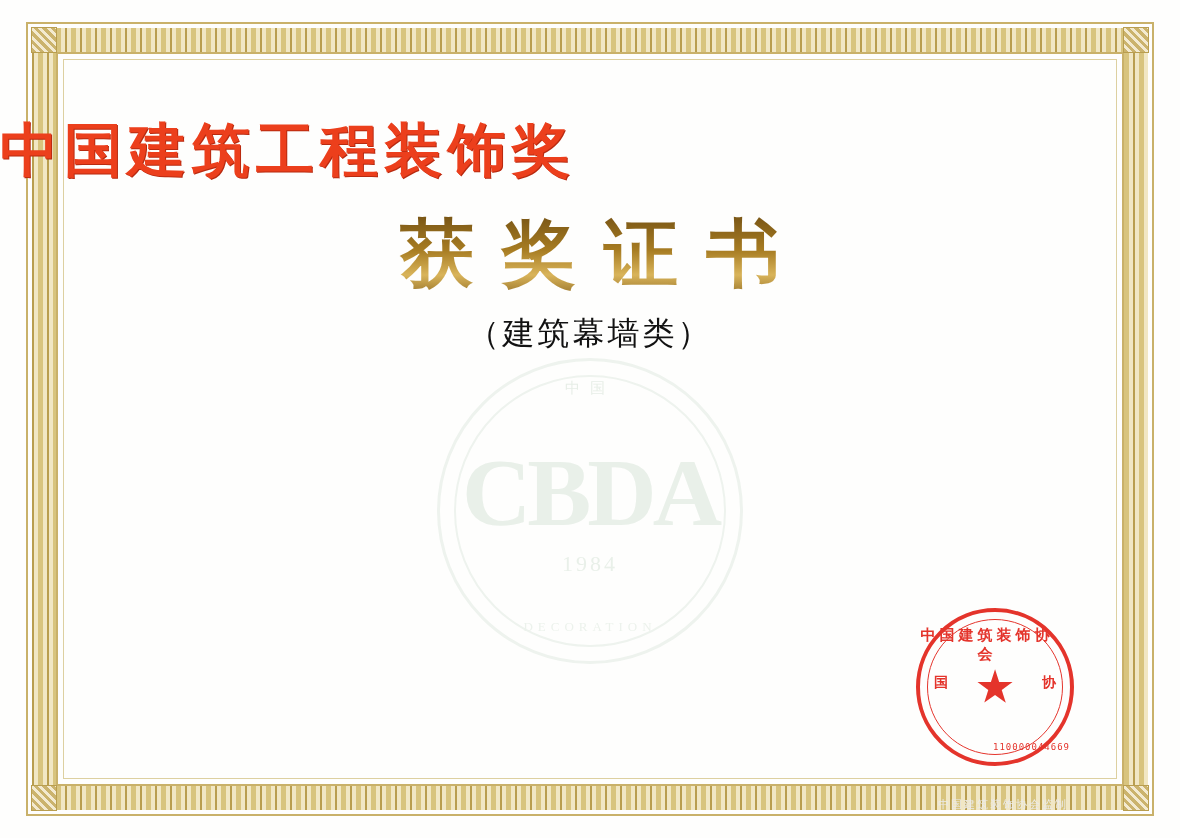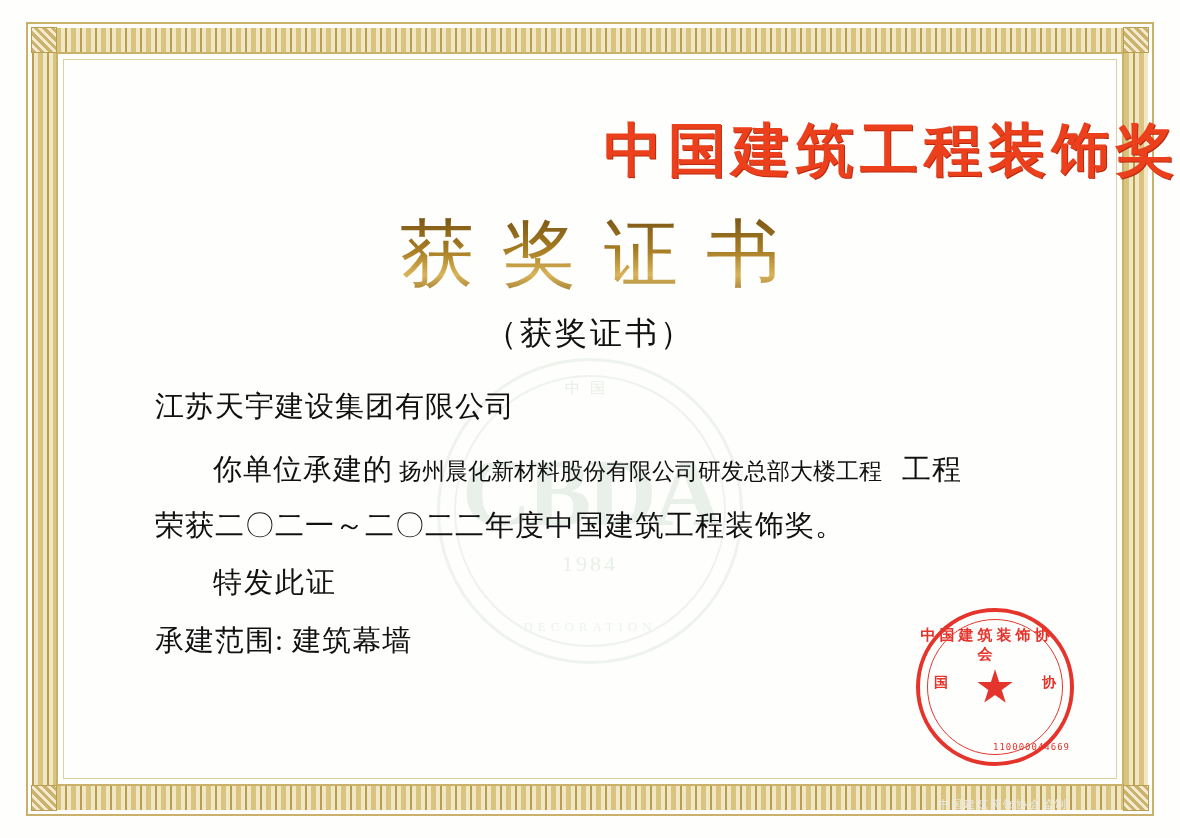--- a/index.html
+++ b/index.html
@@ -143,36 +143,36 @@
     letter-spacing: 5px;
     color: #ecf2ec;
   }
 
   
   .title-main {
     position: absolute;
     left: 0;
     right: 0;
     top: 112px;
-    text-align: right;
+    text-align: left;
     font-family: "DejaVu Sans", "Liberation Sans", sans-serif;
     font-weight: bold;
     font-size: 58px;
     letter-spacing: 6px;
     color: #ec3f1c;
     text-shadow: 1px 1px 0 #b82a10;
   }
   .title-sub {
     position: absolute;
     left: 0;
     right: 0;
     top: 205px;
     text-align: center;
     font-family: "DejaVu Serif", "Liberation Serif", serif;
-    font-weight: normal;
+    font-weight: bold;
     font-size: 74px;
     letter-spacing: 28px;
     text-indent: 28px;
     background: linear-gradient(180deg, #6b4a12 0%, #a77c22 45%, #d9b45a 70%, #7a5614 100%);
     -webkit-background-clip: text;
     background-clip: text;
     color: transparent;
   }
   .title-category {
     position: absolute;
@@ -328,31 +328,22 @@
   <div class="watermark">
     <div class="wm-ring"></div>
     <div class="wm-top">中国</div>
     <div class="wm-mark">CBDA</div>
     <div class="wm-year">1984</div>
     <div class="wm-bottom">DECORATION</div>
   </div>
 
   <div class="title-main">中国建筑工程装饰奖</div>
   <div class="title-sub">获奖证书</div>
-  <div class="title-category">（获奖证书）</div>
-
-  <div class="body-text">
-    <div class="line company">江苏天宇建设集团有限公司</div>
-    <div class="line project">
-      <span class="lead">你单位承建的</span><span class="project-name">扬州晨化新材料股份有限公司研发总部大楼工程</span><span class="tail">工程</span>
-    </div>
-    <div class="line award">荣获二〇二一～二〇二二年度中国建筑工程装饰奖。</div>
-    <div class="line issue">特发此证</div>
-    <div class="line scope">承建范围: 建筑幕墙</div>
-  </div>
+  <div class="title-category">（建筑幕墙类）</div>
+
 
   <div class="seal">
     <div class="seal-inner-ring"></div>
     <div class="seal-arc">中国建筑装饰协会</div>
     <div class="seal-side-left">国</div>
     <div class="seal-side-right">协</div>
     <div class="seal-star">★</div>
     <div class="seal-code">110000044669</div>
   </div>
 

